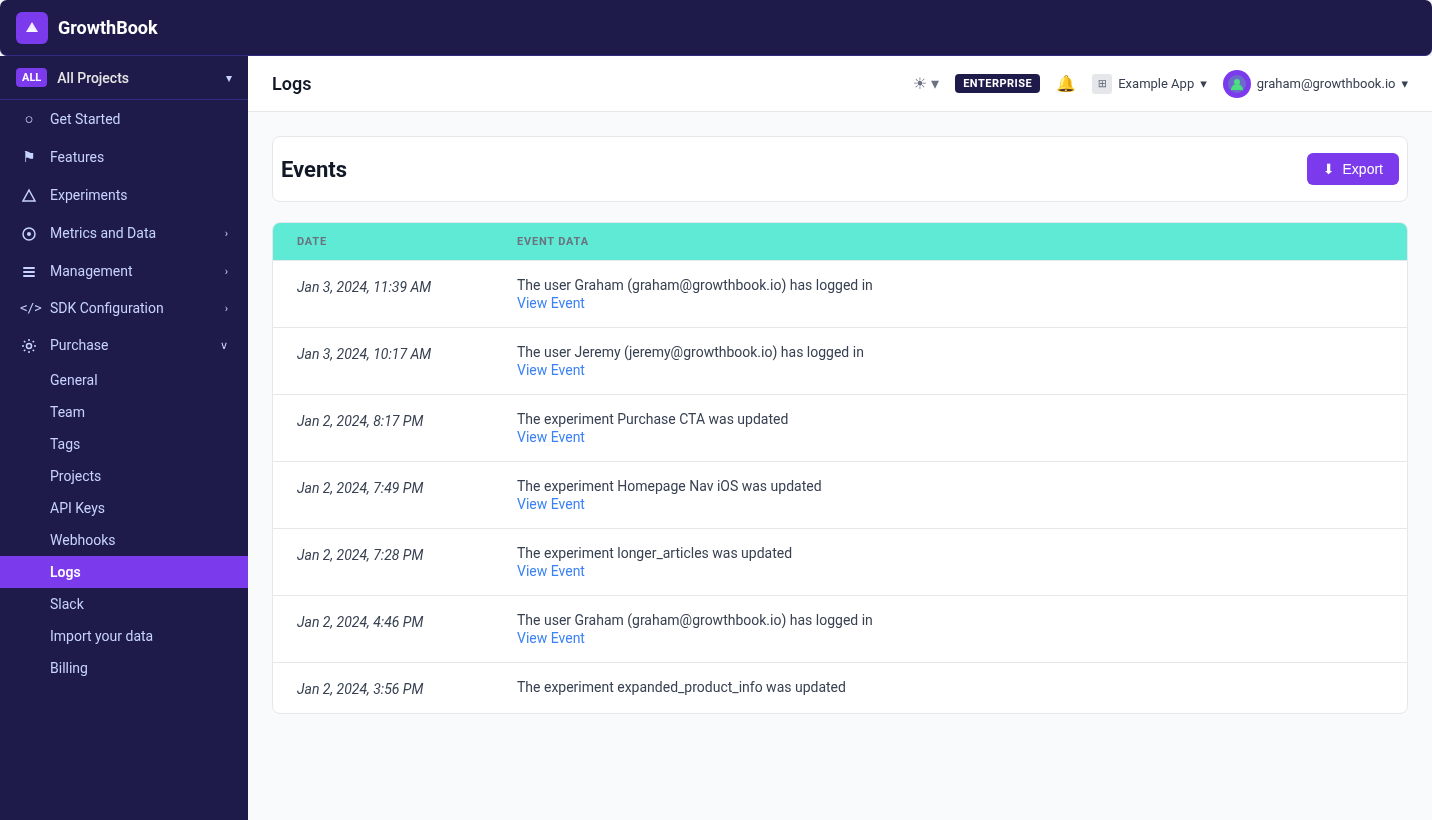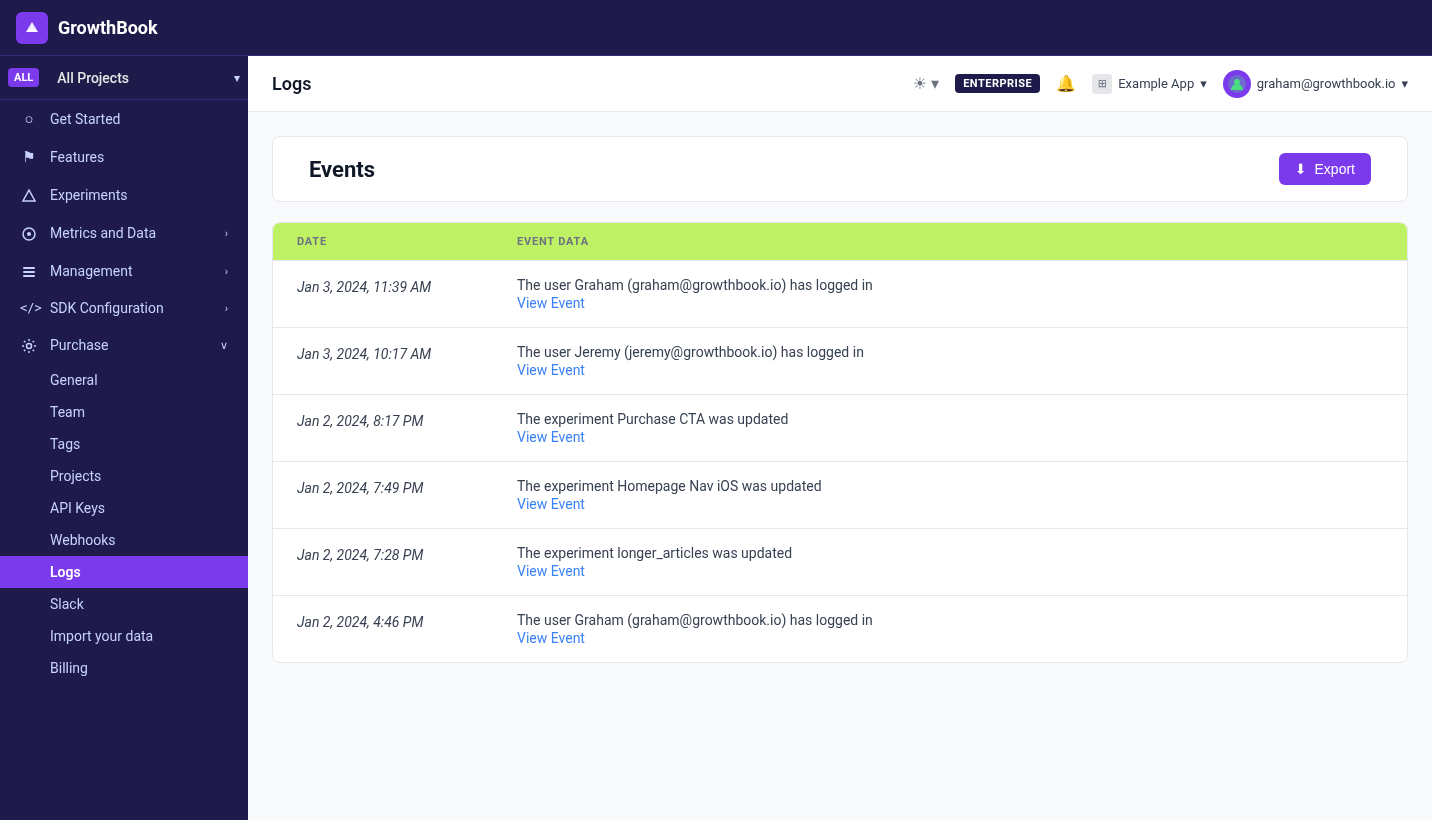--- a/index.html
+++ b/index.html
@@ -7,20 +7,21 @@
 
     
     .topbar {
       height: 56px;
       background: #1e1b4b;
       display: flex;
       align-items: center;
       padding: 0 16px;
       flex-shrink: 0;
       border-bottom: 1px solid #312e81;
+      border-radius: 7px;
     }
     .logo-area {
       display: flex;
       align-items: center;
       gap: 10px;
       color: white;
       font-size: 18px;
       font-weight: 700;
     }
     .logo-icon {
@@ -46,22 +47,22 @@
       background: #1e1b4b;
       flex-shrink: 0;
       display: flex;
       flex-direction: column;
       overflow-y: auto;
       color: #c7d2fe;
     }
     .project-selector {
       display: flex;
       align-items: center;
-      gap: 18px;
-      padding: 12px 8px;
+      gap: 10px;
+      padding: 12px 16px;
       border-bottom: 1px solid #312e81;
       cursor: pointer;
     }
     .project-badge {
       background: #7c3aed;
       color: white;
       font-size: 11px;
       font-weight: 700;
       padding: 3px 6px;
       border-radius: 4px;
@@ -196,21 +197,21 @@
       flex: 1;
       overflow-y: auto;
       padding: 24px;
     }
     .page-header {
       display: flex;
       align-items: center;
       justify-content: space-between;
       margin-bottom: 20px;
       background: white;
-      padding: 16px 36px;
+      padding: 16px 8px;
       border-radius: 8px;
       border: 1px solid #e5e7eb;
     }
     .page-title {
       font-size: 22px;
       font-weight: 700;
       color: #111827;
     }
     .export-btn {
       background: #7c3aed;
@@ -230,21 +231,21 @@
       background: white;
       border: 1px solid #e5e7eb;
       border-radius: 8px;
       overflow: hidden;
     }
     .table-header {
       display: grid;
       grid-template-columns: 220px 1fr;
       padding: 12px 24px;
       border-bottom: 1px solid #e5e7eb;
-      background: #bef264;
+      background: #5eead4;
     }
     .table-header-cell {
       font-size: 11px;
       font-weight: 700;
       color: #6b7280;
       text-transform: uppercase;
       letter-spacing: 0.8px;
     }
     .table-row {
       display: grid;
@@ -473,16 +474,22 @@
         </div>
 
         <div class="table-row">
           <div class="date-cell">Jan 2, 2024, 4:46 PM</div>
           <div class="event-cell">
             <span class="event-text">The user Graham (graham@growthbook.io) has logged in</span>
             <a class="view-event-link">View Event</a>
           </div>
         </div>
 
+        <div class="table-row">
+          <div class="date-cell">Jan 2, 2024, 3:56 PM</div>
+          <div class="event-cell">
+            <span class="event-text">The experiment expanded_product_info was updated</span>
+          </div>
+        </div>
       </div>
     </div>
   </div>
 </div>
 
 </body></html>

